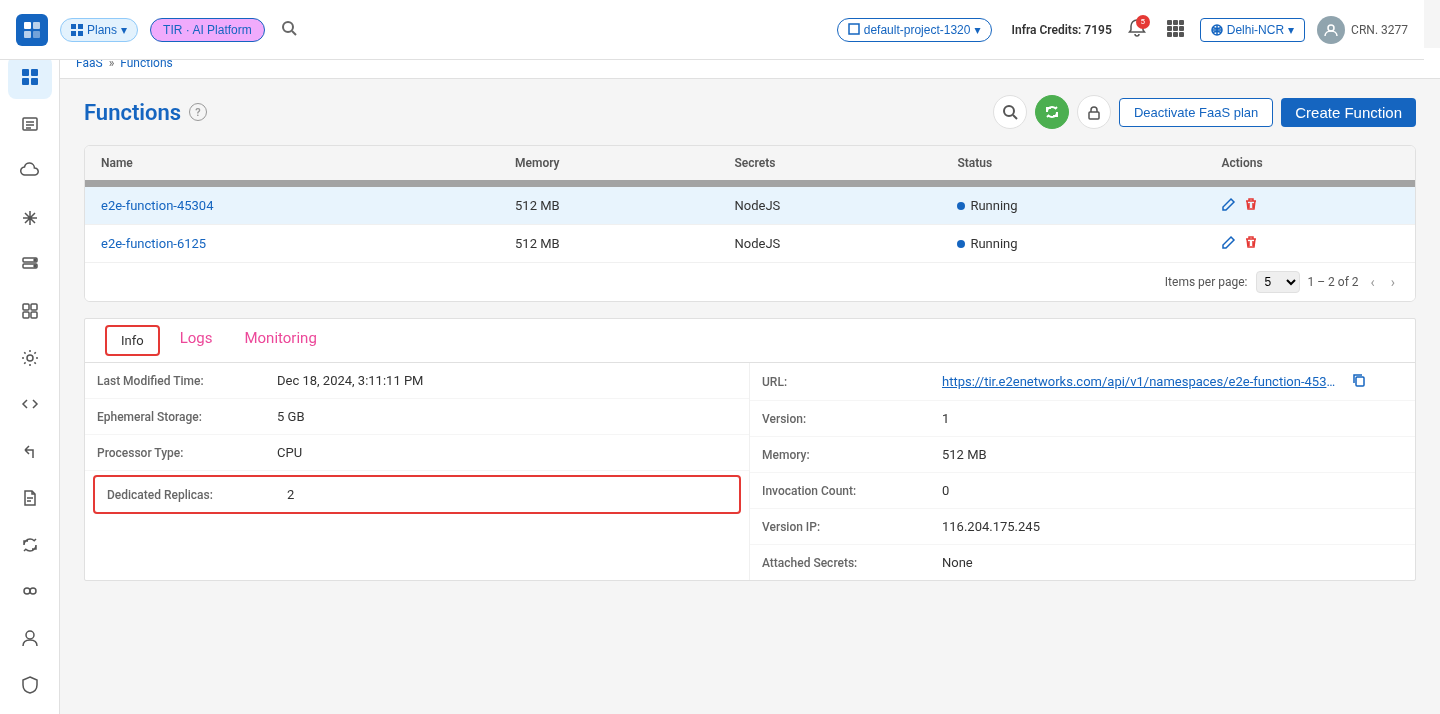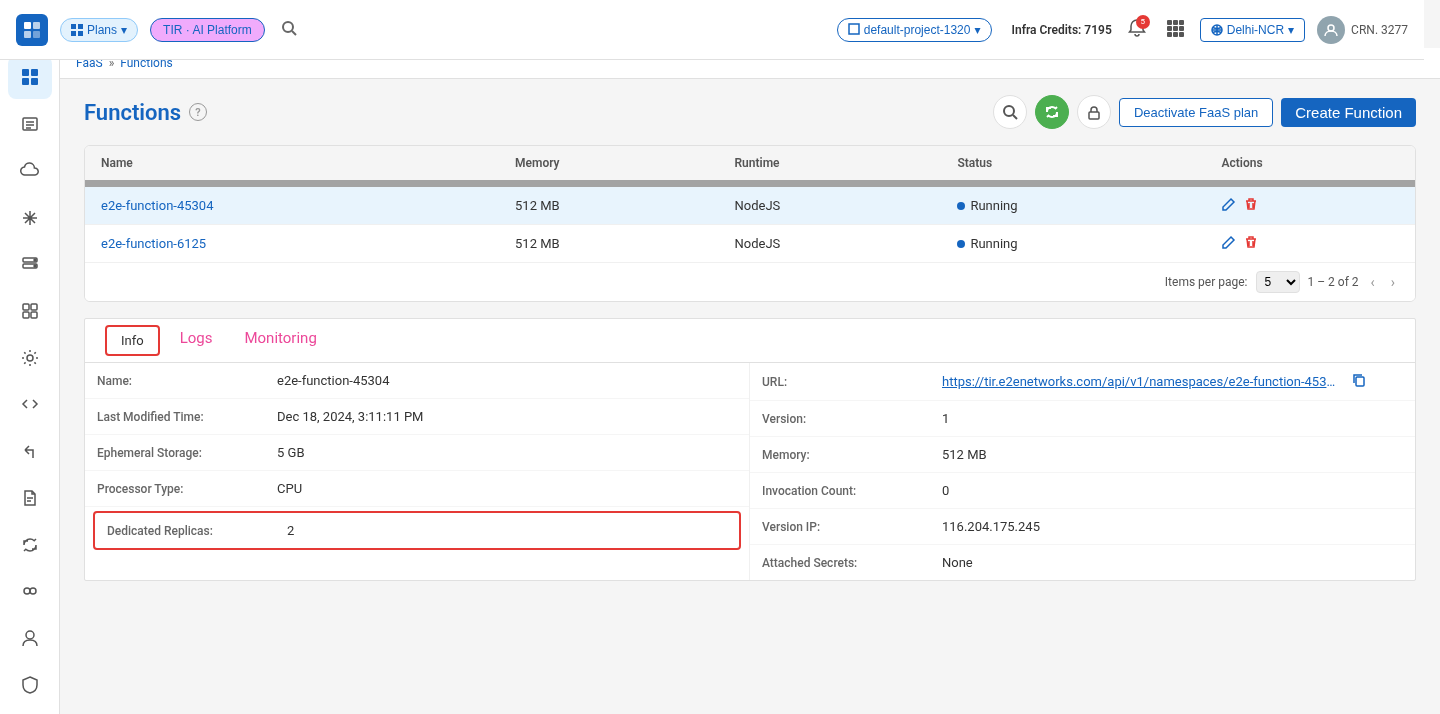--- a/index.html
+++ b/index.html
@@ -524,21 +524,21 @@
       <button class="btn-create">Create Function</button>
     </div>
   </div>
 
   <div class="table-container">
     <table>
       <thead>
         <tr>
           <th>Name</th>
           <th>Memory</th>
-          <th>Runtime</th>
+          <th>Secrets</th>
           <th>Status</th>
           <th>Actions</th>
         </tr>
       </thead>
       <tbody id="functions-tbody">
 
       <tr class="selected">
       <td><a class="link-text">e2e-function-45304</a></td>
       <td>512 MB</td>
       <td>NodeJS</td>
@@ -599,24 +599,20 @@
     <div class="tabs-row">
       <div class="tab-active-box">Info</div>
       <div class="tab-normal">Logs</div>
       <div class="tab-normal">Monitoring</div>
     </div>
 
     <div class="info-content">
 
       <div class="info-col info-left" id="info-left">
 
-      <div class="info-row">
-      <span class="info-label">Name:</span>
-      <span class="info-value">e2e-function-45304</span>
-    </div>
           <div class="info-row">
       <span class="info-label">Last Modified Time:</span>
       <span class="info-value">Dec 18, 2024, 3:11:11 PM</span>
     </div>
           <div class="info-row">
       <span class="info-label">Ephemeral Storage:</span>
       <span class="info-value">5 GB</span>
     </div>
           <div class="info-row">
       <span class="info-label">Processor Type:</span>

